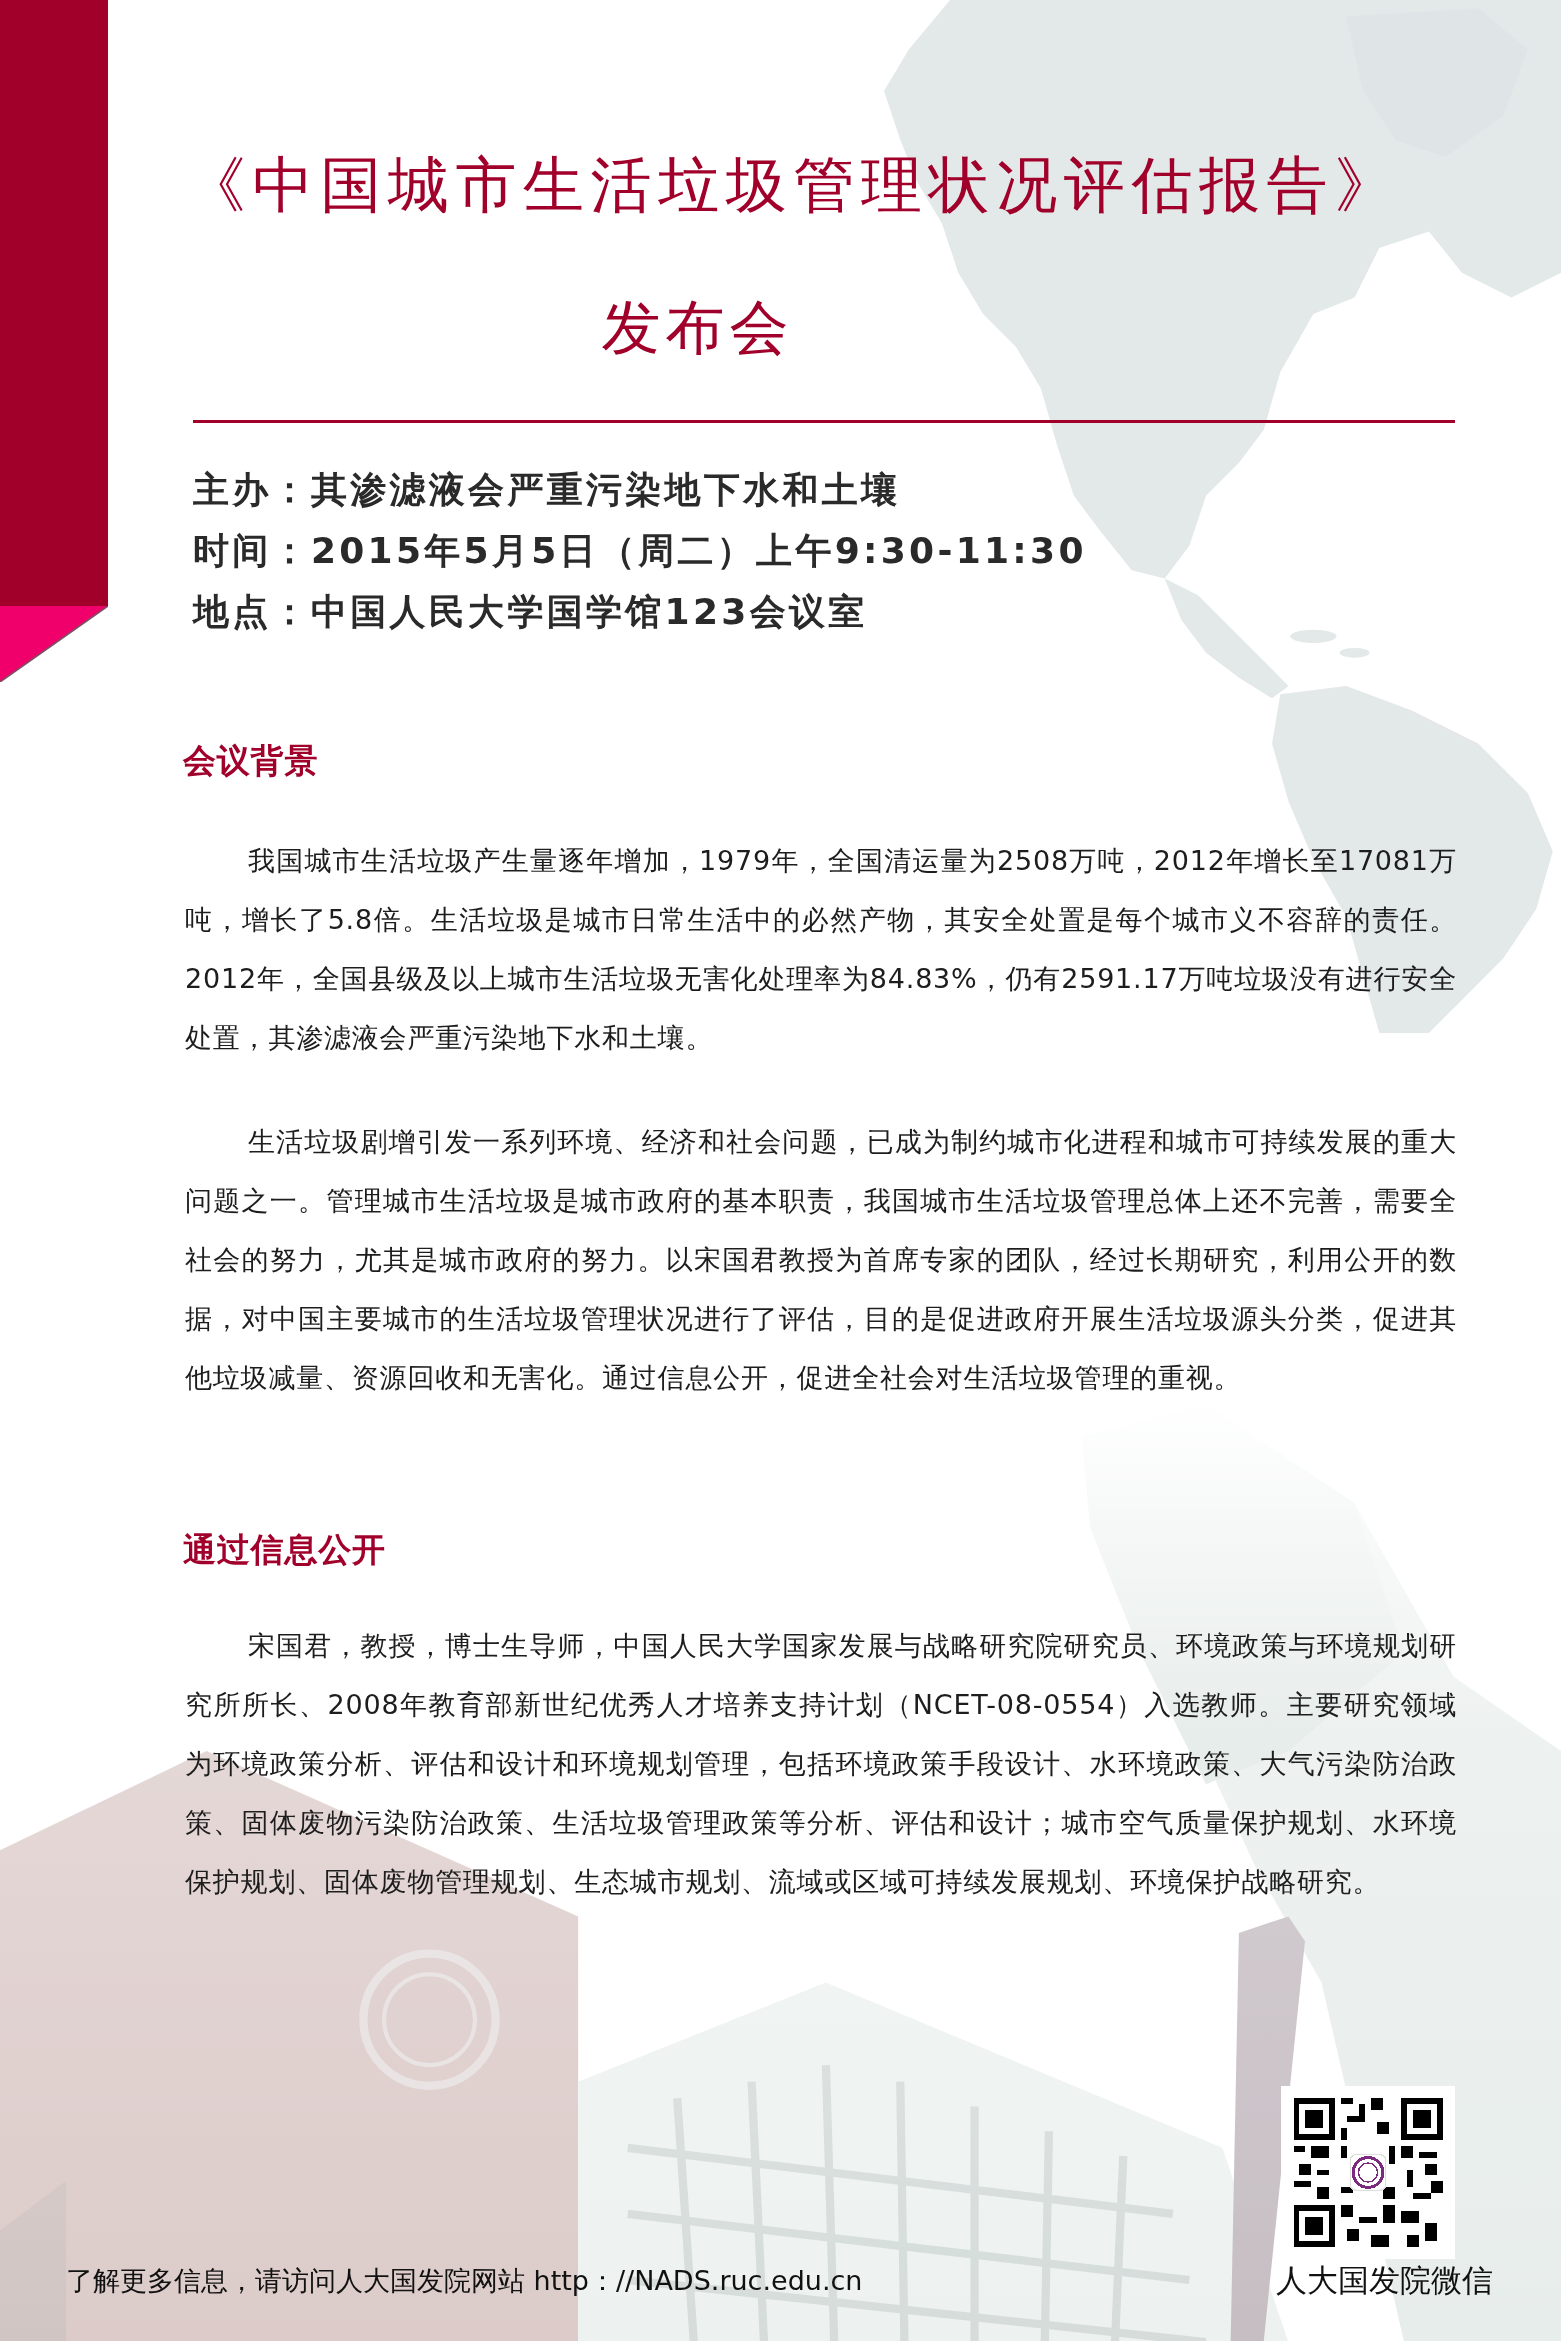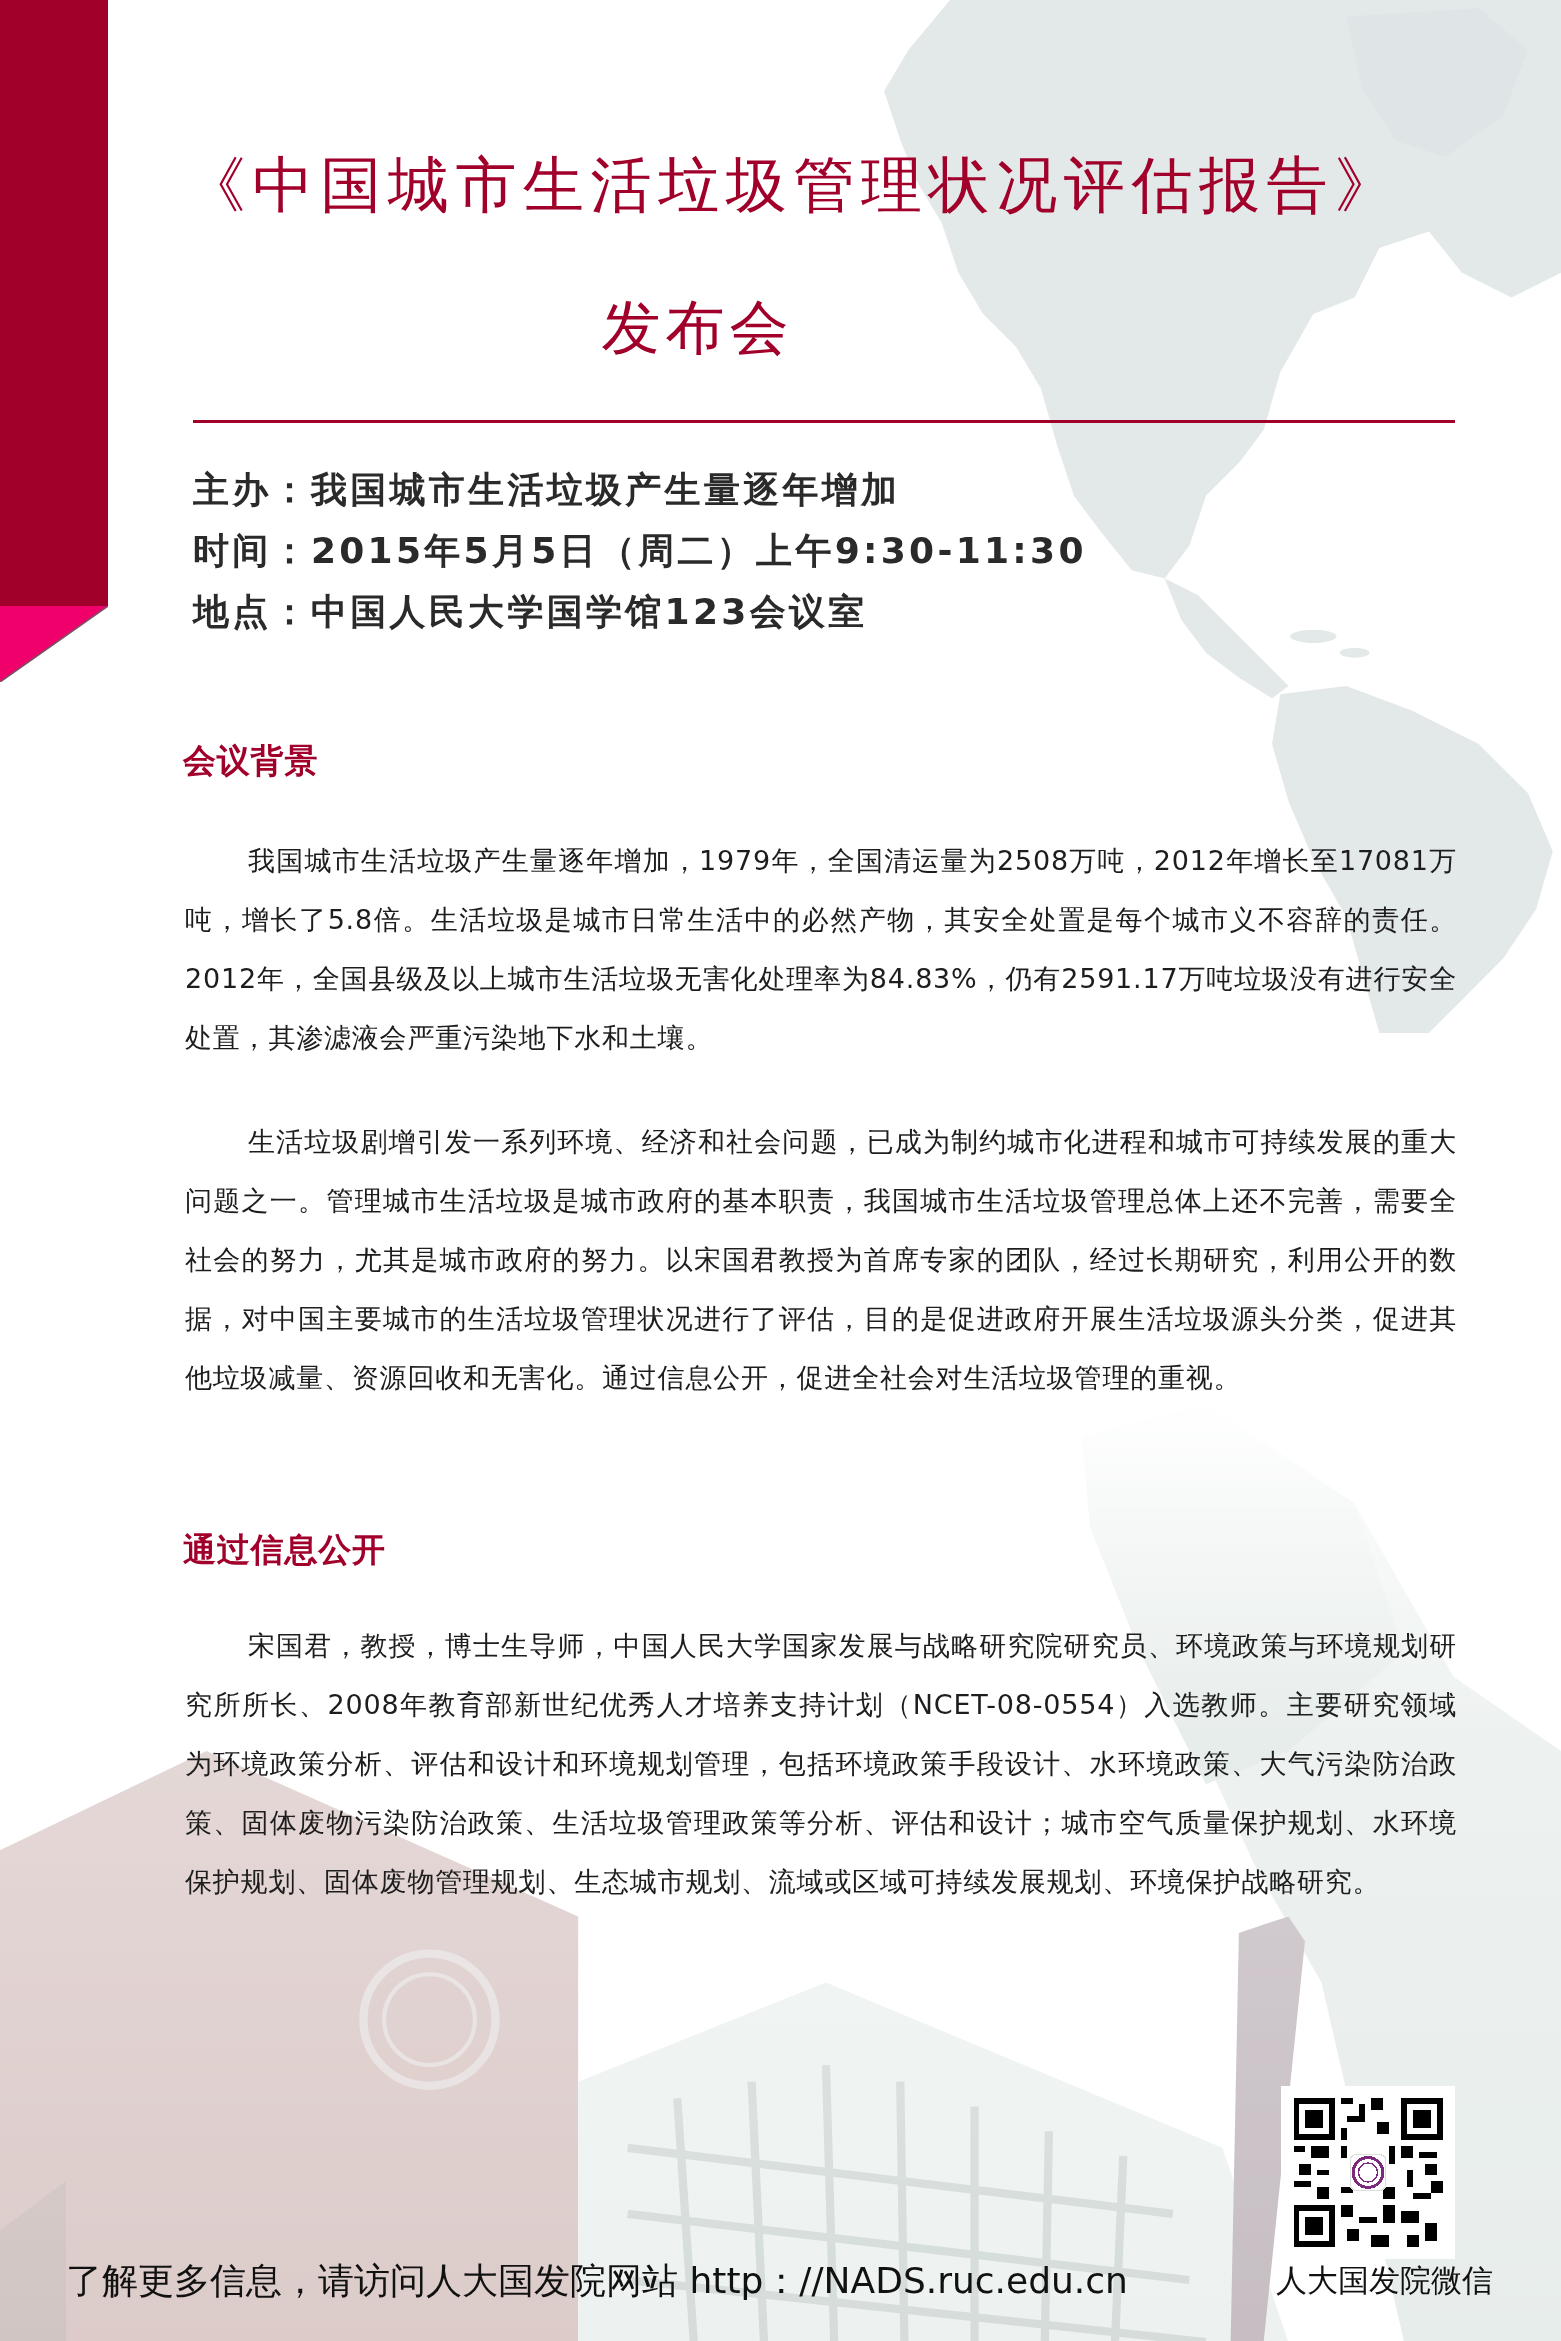--- a/index.html
+++ b/index.html
@@ -58,21 +58,21 @@
     position: absolute; left: 185px; width: 1272px;
     font-size: 27px; line-height: 59px; color: #1d1d1d;
     text-align: justify; text-indent: 63px; letter-spacing: 0.8px;
   }
   .p1 { top: 831px; }
   .p2 { top: 1112px; }
   .p3 { top: 1616px; }
 
   .footer-text {
     position: absolute; left: 66px; top: 2262px;
-    font-size: 36px; line-height: 38px; color: #111; white-space: nowrap;
+    font-size: 27px; line-height: 38px; color: #111; white-space: nowrap;
   }
   .qr-box {
     position: absolute; left: 1281px; top: 2086px; width: 174px; height: 173px;
     background: #ffffff;
   }
   .qr-box svg { position: absolute; left: 12.4px; top: 12.4px; width: 150px; height: 149px; }
   .qr-caption {
     position: absolute; left: 1276px; top: 2264px; width: 186px; text-align: center;
     font-size: 31px; line-height: 33px; color: #111; white-space: nowrap;
   }
@@ -138,21 +138,21 @@
   <polygon points="0,0 131,0 0,92" fill="#f0006a"></polygon>
   <line x1="131" y1="0" x2="0" y2="92" stroke="#7a5060" stroke-width="2"></line>
 </svg>
 
 <div class="content">
   <div class="title">《中国城市生活垃圾管理状况评估报告》</div>
   <div class="subtitle">发布会</div>
   <div class="divider"></div>
 
   <div class="info">
-    <div class="info-row">主办：我国城市生活垃圾产生量逐年增加</div>
+    <div class="info-row">主办：其渗滤液会严重污染地下水和土壤</div>
     <div class="info-row">时间：2015年5月5日（周二）上午9:30-11:30</div>
     <div class="info-row">地点：中国人民大学国学馆123会议室</div>
   </div>
 
   <div class="section-heading h-bg">会议背景</div>
   <p class="para p1" style="margin:0">我国城市生活垃圾产生量逐年增加，1979年，全国清运量为2508万吨，2012年增长至17081万吨，增长了5.8倍。生活垃圾是城市日常生活中的必然产物，其安全处置是每个城市义不容辞的责任。2012年，全国县级及以上城市生活垃圾无害化处理率为84.83%，仍有2591.17万吨垃圾没有进行安全处置，其渗滤液会严重污染地下水和土壤。</p>
   <p class="para p2" style="margin:0">生活垃圾剧增引发一系列环境、经济和社会问题，已成为制约城市化进程和城市可持续发展的重大问题之一。管理城市生活垃圾是城市政府的基本职责，我国城市生活垃圾管理总体上还不完善，需要全社会的努力，尤其是城市政府的努力。以宋国君教授为首席专家的团队，经过长期研究，利用公开的数据，对中国主要城市的生活垃圾管理状况进行了评估，目的是促进政府开展生活垃圾源头分类，促进其他垃圾减量、资源回收和无害化。通过信息公开，促进全社会对生活垃圾管理的重视。</p>
 
   <div class="section-heading h-bio">通过信息公开</div>
   <p class="para p3" style="margin:0">宋国君，教授，博士生导师，中国人民大学国家发展与战略研究院研究员、环境政策与环境规划研究所所长、2008年教育部新世纪优秀人才培养支持计划（NCET-08-0554）入选教师。主要研究领域为环境政策分析、评估和设计和环境规划管理，包括环境政策手段设计、水环境政策、大气污染防治政策、固体废物污染防治政策、生活垃圾管理政策等分析、评估和设计；城市空气质量保护规划、水环境保护规划、固体废物管理规划、生态城市规划、流域或区域可持续发展规划、环境保护战略研究。</p>

